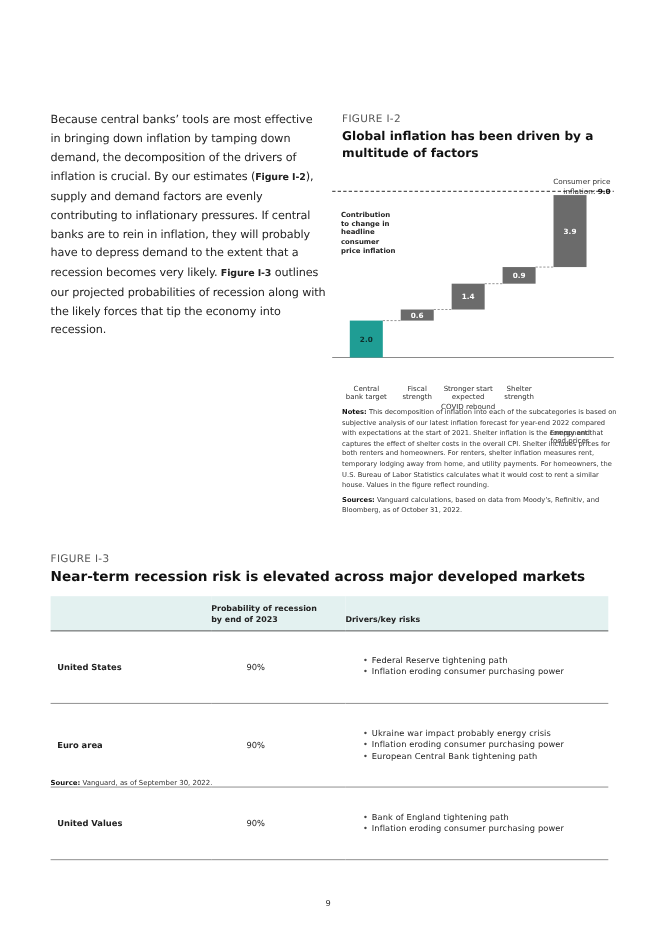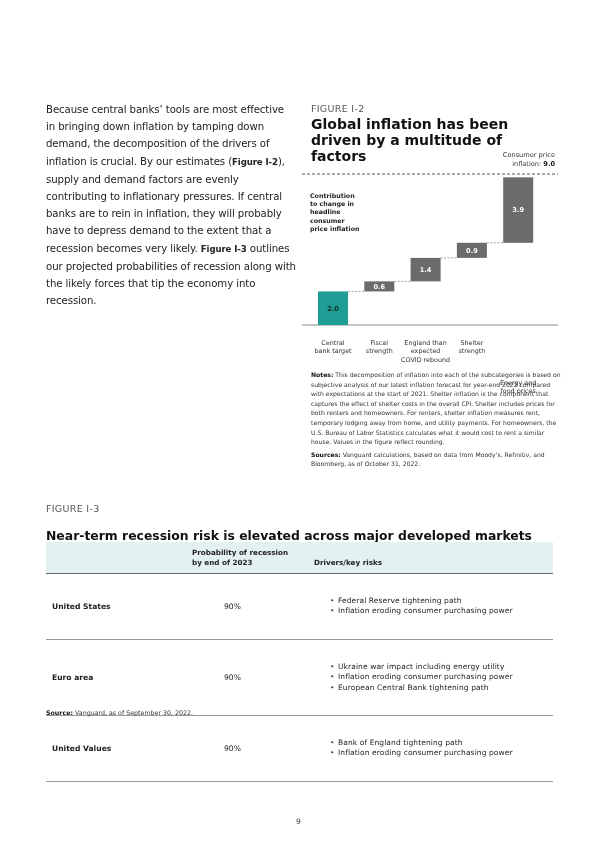--- a/index.html
+++ b/index.html
@@ -1,33 +1,33 @@
 <!DOCTYPE html>
 <html><head>
 <meta charset="utf-8">
 <style>
   html, body { margin: 0; padding: 0; background: #ffffff; }
   body { width: 600px; height: 848px; position: relative; overflow: hidden; font-family: "DejaVu Sans", sans-serif; color: #1a1a1a; }
   .body-text { position: absolute; left: 46px; top: 101px; width: 250px; font-size: 10.2px; line-height: 17.2px; letter-spacing: -0.1px; color: #222; }
   .body-text b { font-weight: bold; font-size: 8.6px; }
   .fig-label { font-size: 9.5px; color: #555; letter-spacing: 0.3px; }
-  .fig-title { font-size: 14px; font-weight: bold; color: #111; line-height: 16px; }
+  .fig-title { font-size: 11px; font-weight: bold; color: #111; line-height: 16px; }
   .fig2 { position: absolute; left: 311px; top: 103px; width: 250px; }
   .fig2 .fig-title { margin-top: 2px; }
   .chart { position: absolute; left: 300px; top: 150px; width: 260px; height: 210px; }
   .chart svg { position: absolute; left: 0; top: 0; }
-  .cpi-label { position: absolute; right: 5px; top: 1px; text-align: right; font-size: 6.6px; line-height: 9px; color: #333; }
+  .cpi-label { position: absolute; right: 5px; top: 11px; text-align: right; font-size: 6.6px; line-height: 9px; color: #333; }
   .cpi-label b { color: #111; }
   .ylab { position: absolute; left: 10px; top: 42px; font-size: 6.3px; line-height: 8.2px; font-weight: bold; color: #222; }
-  .xcat { position: absolute; top: 189px; width: 56px; text-align: center; font-size: 6.4px; line-height: 8.3px; color: #333; }
+  .xcat { position: absolute; top: 199px; width: 56px; text-align: center; font-size: 6.4px; line-height: 8.3px; color: #333; }
   .notes { position: absolute; left: 311px; top: 370px; width: 250px; font-size: 6.1px; line-height: 9.6px; color: #333; }
   .notes b { color: #111; }
   .sources { margin-top: 3px; }
   .fig3 { position: absolute; left: 46px; top: 503px; width: 510px; }
-  .fig3 .fig-title { margin-top: 14px; font-size: 12.4px; }
+  .fig3 .fig-title { margin-top: 2px; font-size: 12.4px; }
   table.risk { position: absolute; left: 46px; top: 542px; width: 507px; border-collapse: collapse; font-size: 7.6px; color: #222; }
   table.risk thead th { background: #e3f1f0; font-weight: bold; font-size: 7.2px; line-height: 10px; padding: 6px 0 5px 0; border-bottom: 1.4px solid #6b6b6b; vertical-align: bottom; text-align: left; color: #222; }
   table.risk td { border-bottom: 1.2px solid #9a9a9a; vertical-align: middle; padding: 6px 0; }
   .c-country { width: 140px; font-weight: bold; padding-left: 6px !important; }
   .c-prob { width: 90px; padding-left: 32px !important; }
   .th-prob { text-align: left; padding-right: 10px !important; }
   ul.drivers { list-style: none; margin: 16px; padding: 0; }
   ul.drivers li { line-height: 10.4px; font-size: 7.5px; letter-spacing: 0.1px; }
   ul.drivers li::before { content: "•"; display: inline-block; width: 8px; color: #444; }
   .source3 { position: absolute; left: 46px; top: 709px; font-size: 6.3px; color: #333; }
@@ -77,21 +77,21 @@
   <div id="xcats">
       <div class="xcat" style="left: 5px;">
         <div>Central</div>
         <div>bank target</div>
       </div>
       <div class="xcat" style="left: 51.3px;">
         <div>Fiscal</div>
         <div>strength</div>
       </div>
       <div class="xcat" style="left: 97.6px;">
-        <div>England than</div>
+        <div>Stronger start</div>
         <div>expected</div>
         <div>COVID rebound</div>
       </div>
       <div class="xcat" style="left: 143.9px;">
         <div>Shelter</div>
         <div>strength</div>
       </div>
       <div class="xcat" style="left: 190.2px; margin-top: 40px;">
         <div>Energy and</div>
         <div>food prices</div>
@@ -129,21 +129,21 @@
             <li>Federal Reserve tightening path</li>
             <li>Inflation eroding consumer purchasing power</li>
           </ul>
         </td>
       </tr>
       <tr>
         <td class="c-country">Euro area</td>
         <td class="c-prob">90%</td>
         <td>
           <ul class="drivers">
-            <li>Ukraine war impact including energy utility</li>
+            <li>Ukraine war impact probably energy crisis</li>
             <li>Inflation eroding consumer purchasing power</li>
             <li>European Central Bank tightening path</li>
           </ul>
         </td>
       </tr>
       <tr>
         <td class="c-country">United Values</td>
         <td class="c-prob">90%</td>
         <td>
           <ul class="drivers">

